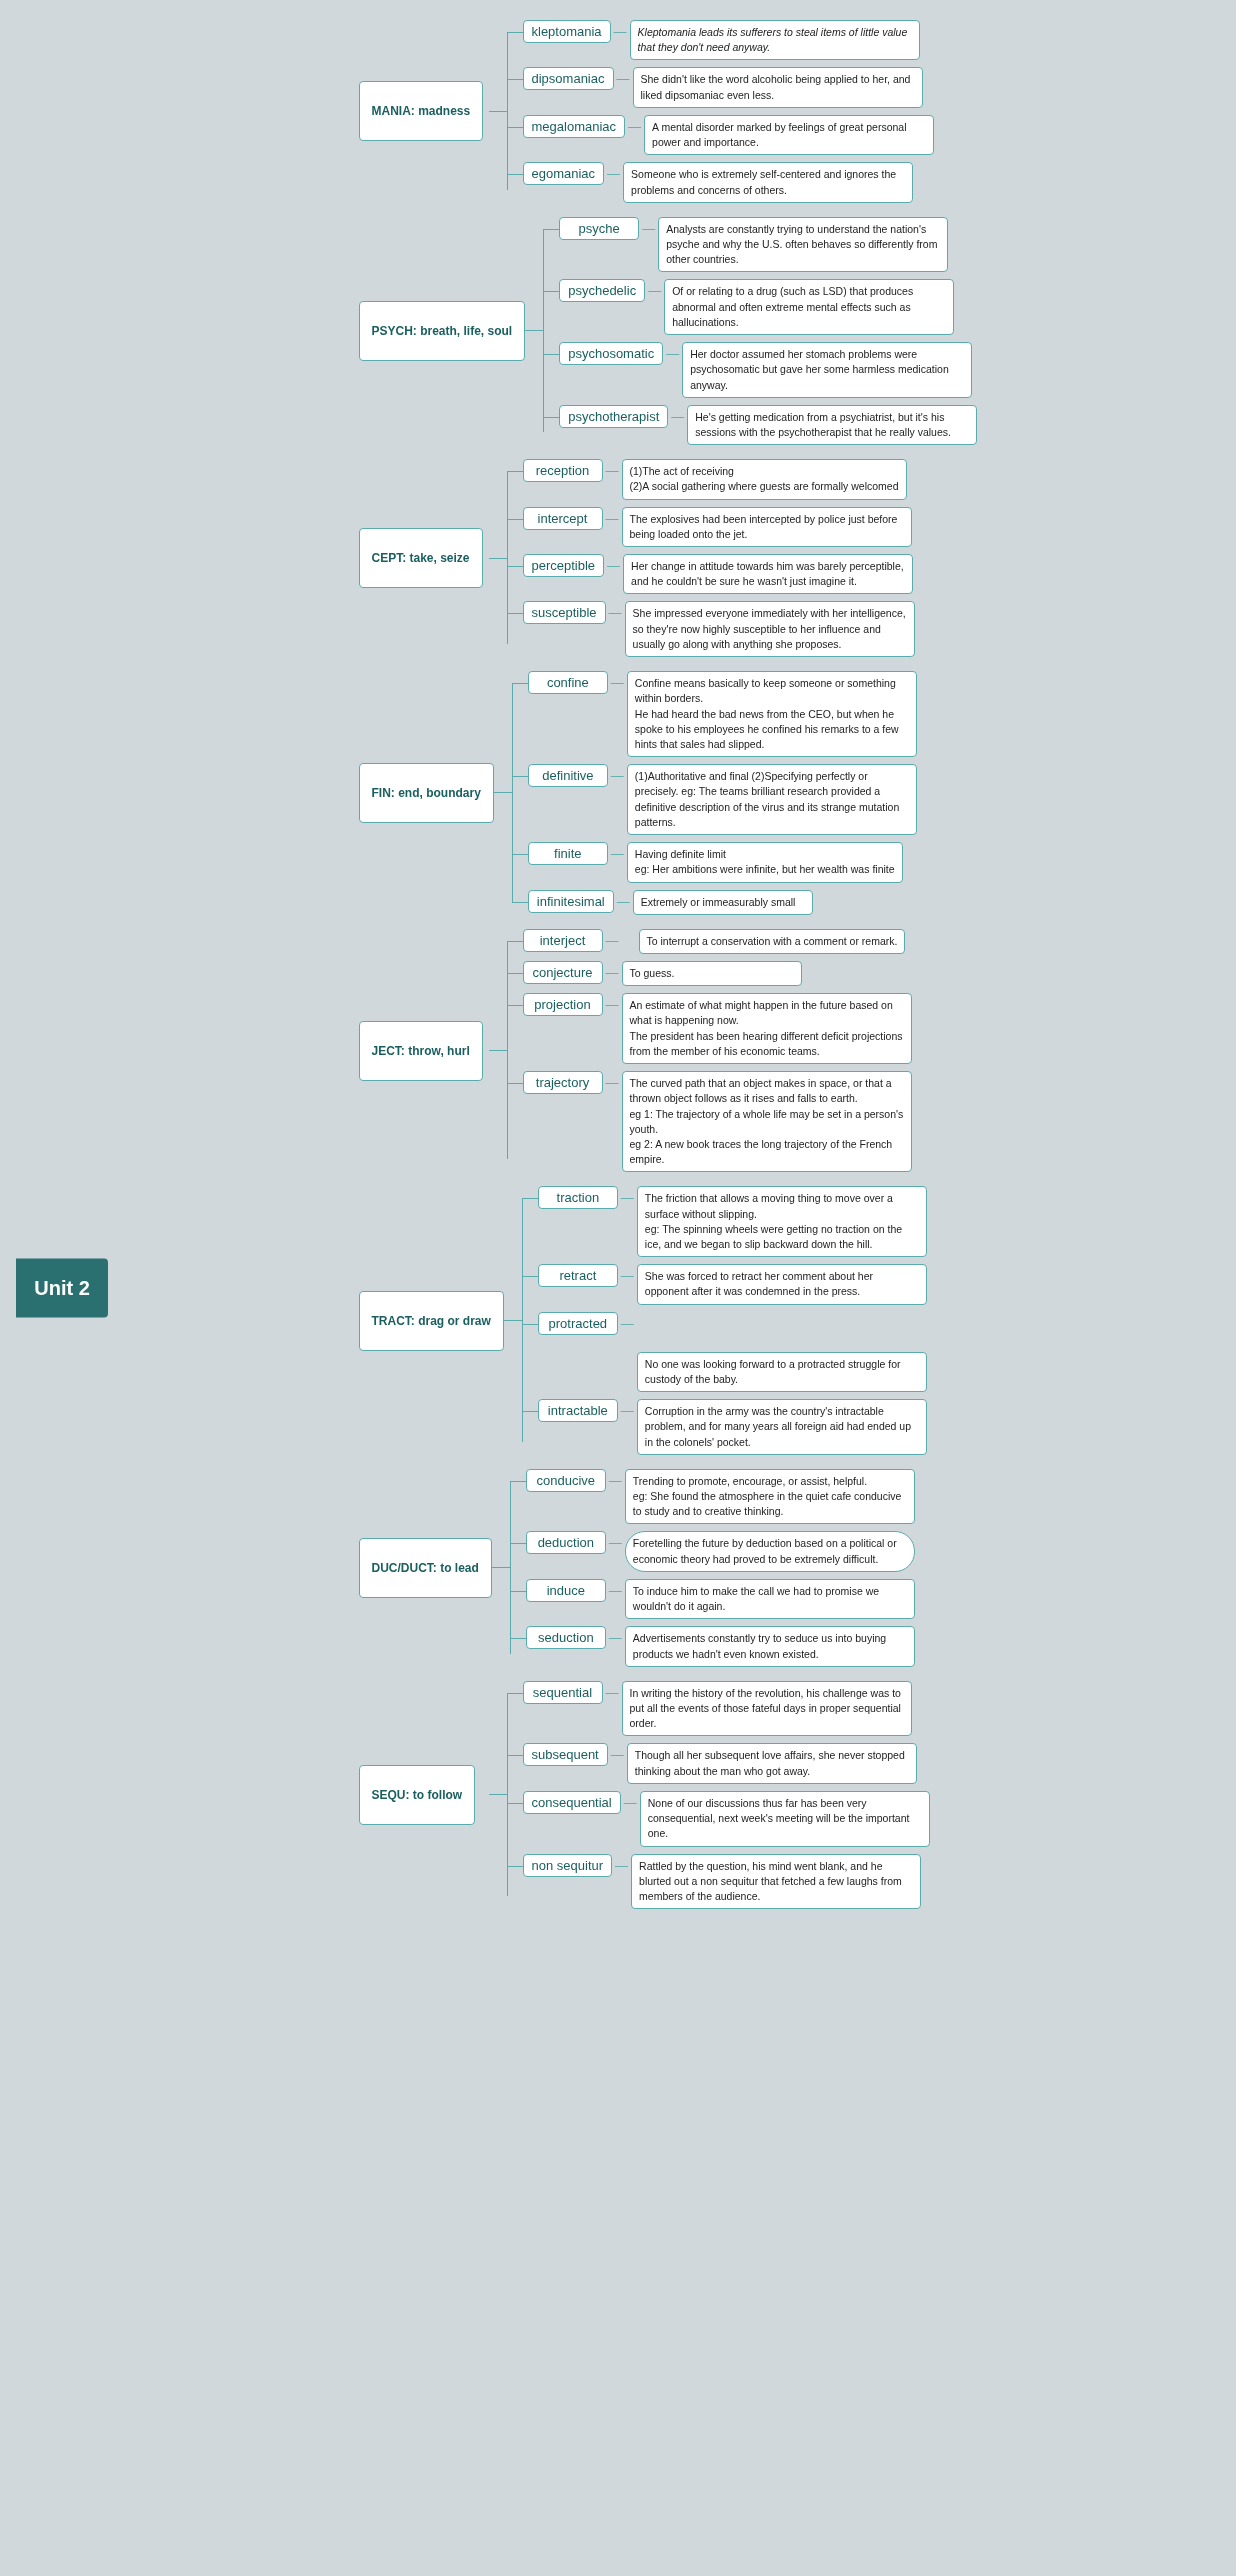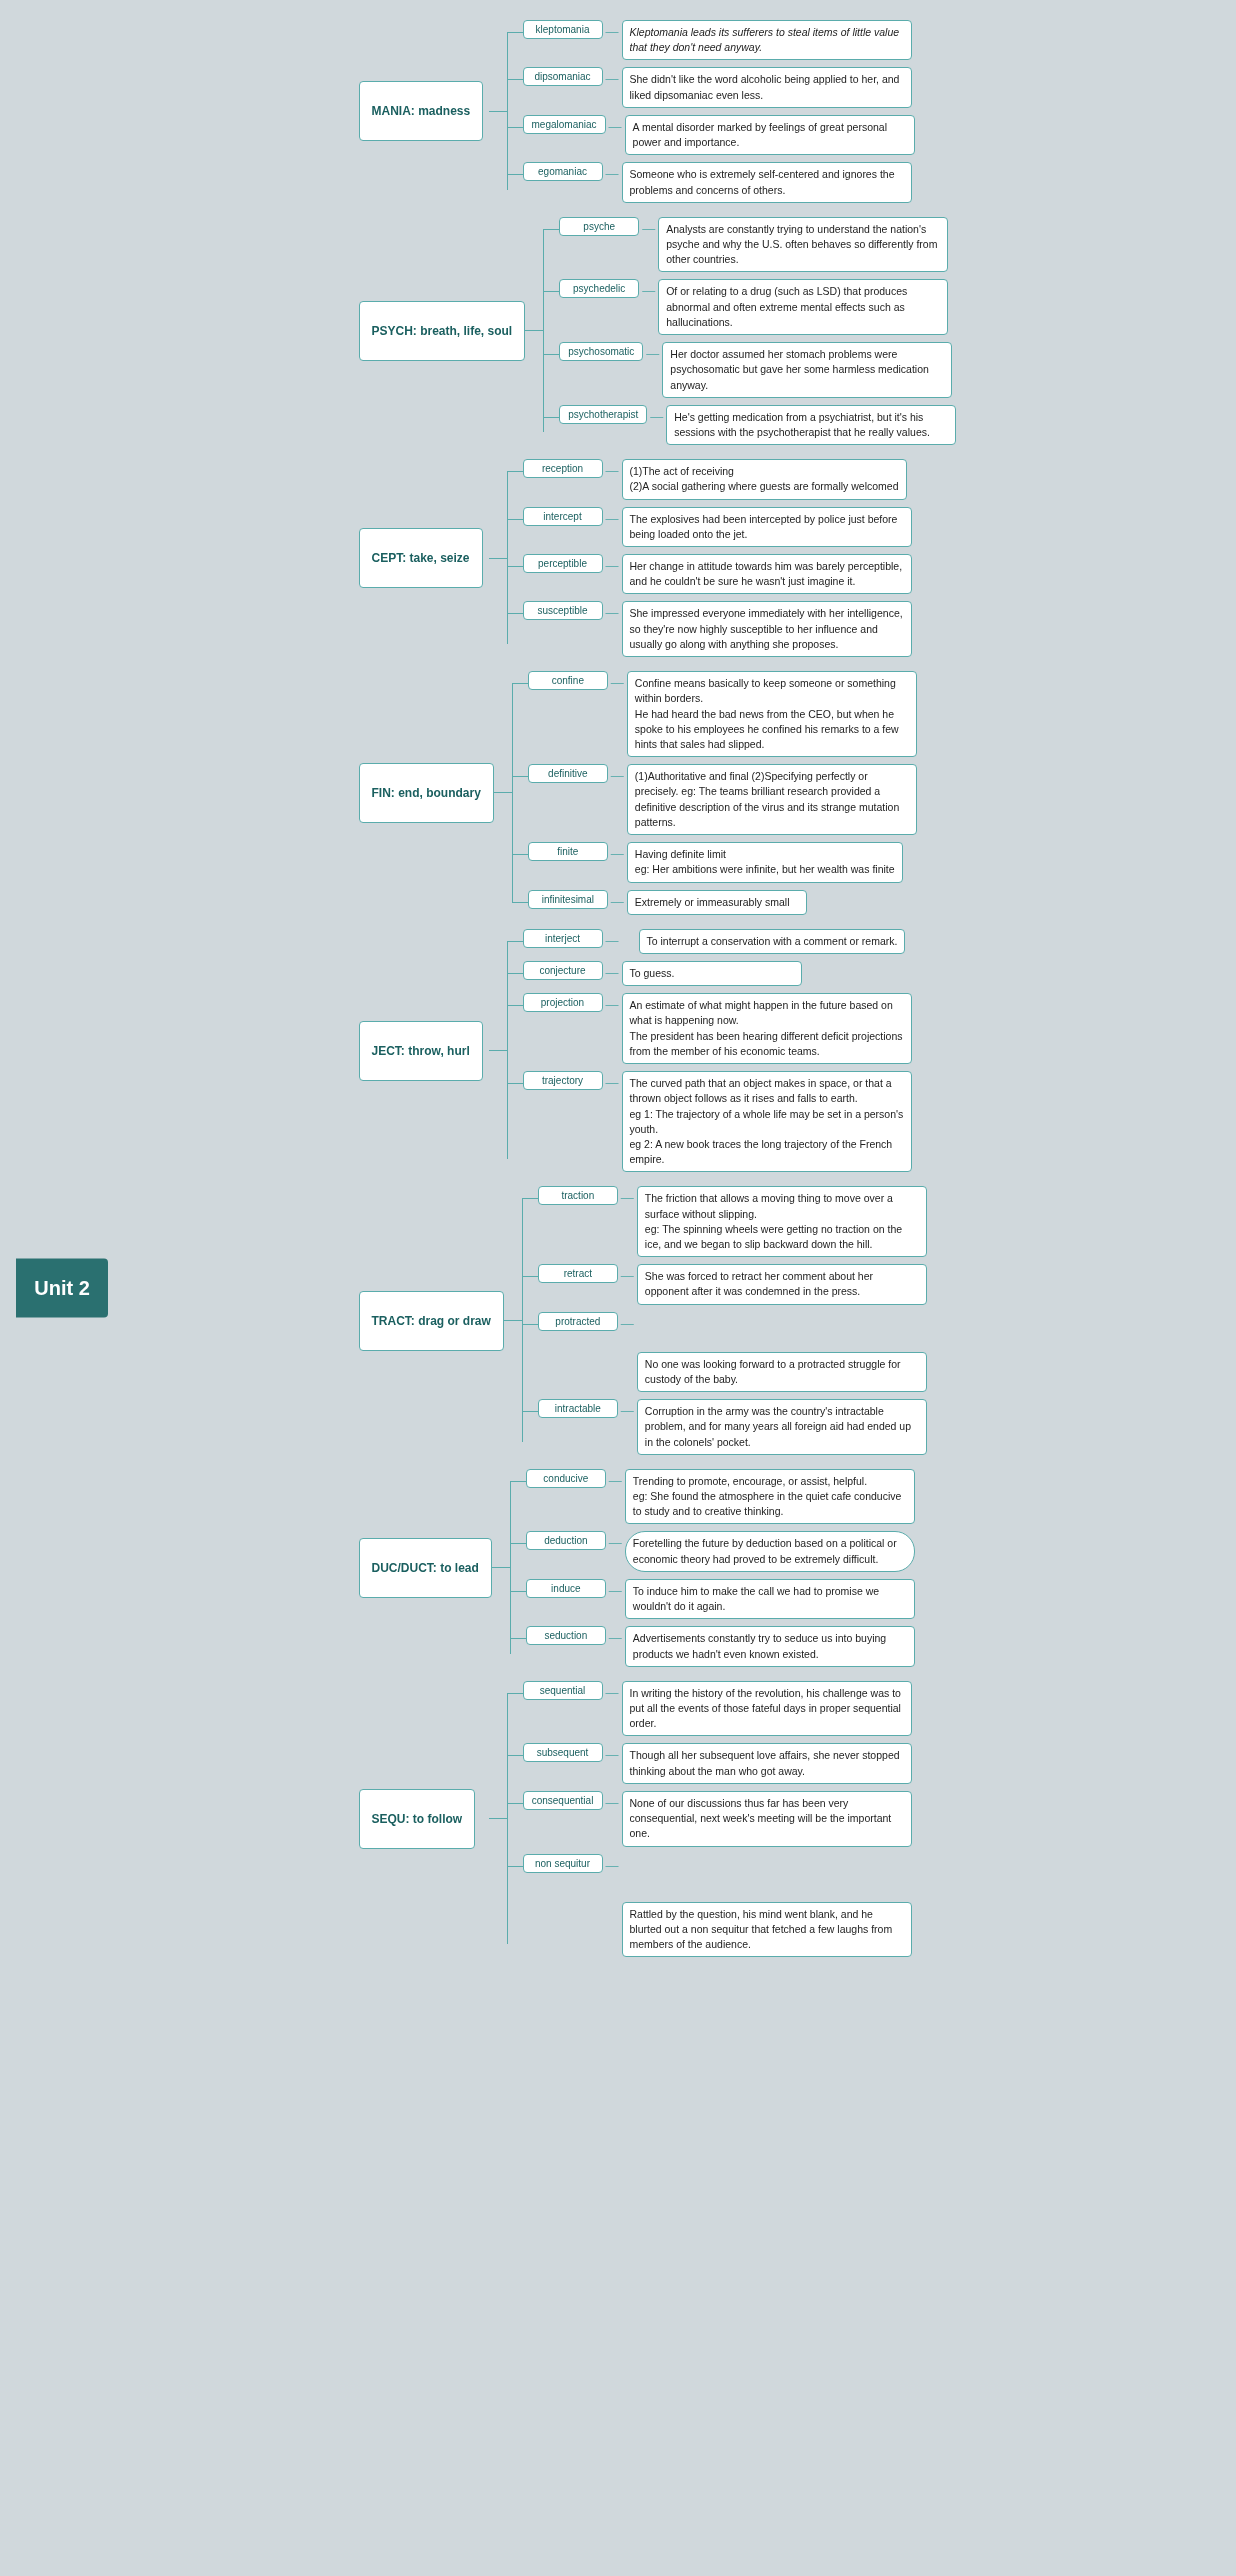--- a/index.html
+++ b/index.html
@@ -43,21 +43,21 @@
       white-space: nowrap;
       display: inline-block;
       position: relative;
       z-index: 1;
     }
     .word-box {
       background: white;
       border: 1.5px solid #5aacac;
       border-radius: 4px;
       padding: 3px 8px;
-      font-size: 10px;
+      font-size: 13px;
       color: #1a5f5f;
       white-space: nowrap;
       min-width: 80px;
       text-align: center;
       flex-shrink: 0;
     }
     .def-box {
       background: white;
       border: 1.5px solid #5aacac;
       border-radius: 4px;
@@ -421,20 +421,20 @@
             <div class="branch-content">
               <div class="word-box">consequential</div>
               <div class="arrow-span">—</div>
               <div class="def-box" style="white-space: pre-wrap;">None of our discussions thus far has been very consequential, next week's meeting will be the important one.</div>
             </div>
           </div>
           <div class="branch-item">
             <div class="branch-content">
               <div class="word-box">non sequitur</div>
               <div class="arrow-span">—</div>
-              <div class="def-box" style="white-space: pre-wrap; margin-top: 48px;">Rattled by the question, his mind went blank, and he blurted out a non sequitur that fetched a few laughs from members of the audience.</div>
+              <div class="def-box" style="white-space: pre-wrap;">Rattled by the question, his mind went blank, and he blurted out a non sequitur that fetched a few laughs from members of the audience.</div>
             </div>
           </div>
         </div>
       </div>
     </div>
 </div>
 
 
 </body></html>

